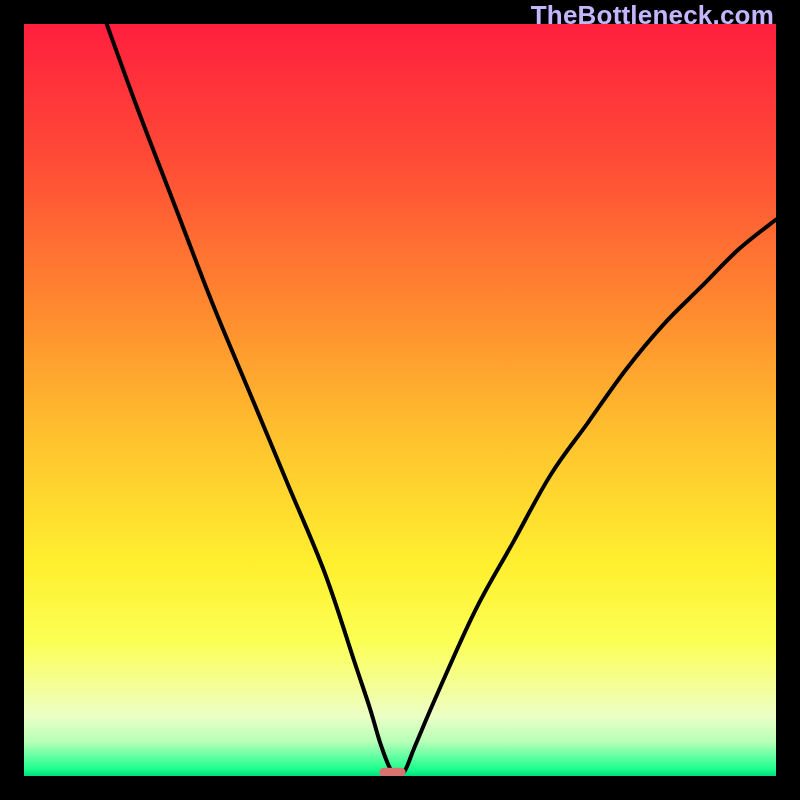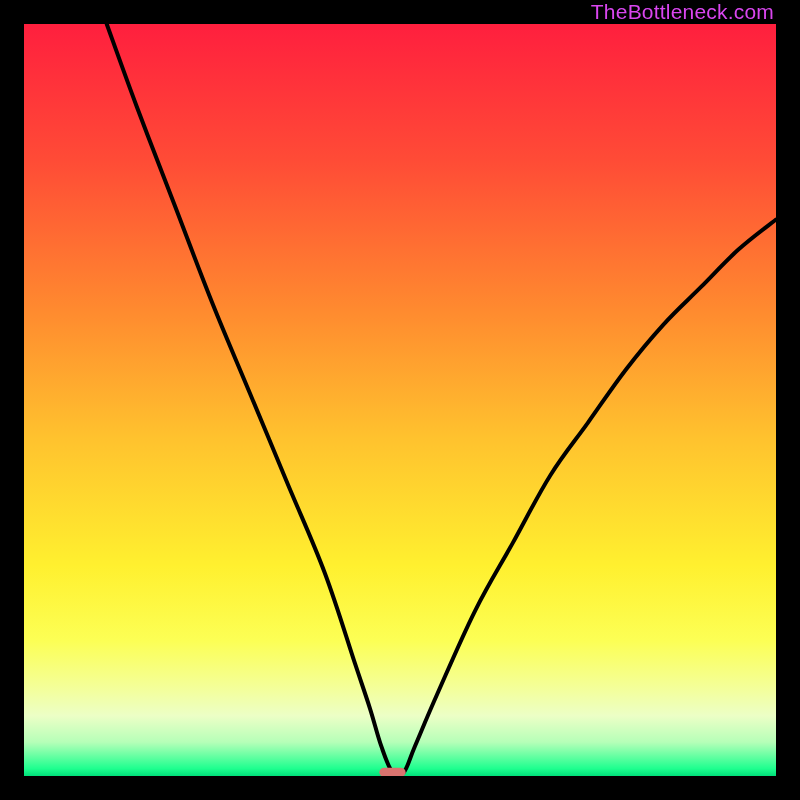--- a/index.html
+++ b/index.html
@@ -23,23 +23,23 @@
     position: absolute;
     left: 0;
     top: 0;
     width: 752px;
     height: 752px;
   }
   .watermark {
     position: absolute;
     top: 0px;
     right: 26px;
-    color: #d946ef;
-    font-size: 21px;
-    font-weight: 400;
+    color: #c4b5fd;
+    font-size: 26px;
+    font-weight: 700;
     letter-spacing: 0.2px;
     z-index: 5;
     user-select: none;
   }
   svg {
     display: block;
   }
 </style>
 </head>
 <body>

